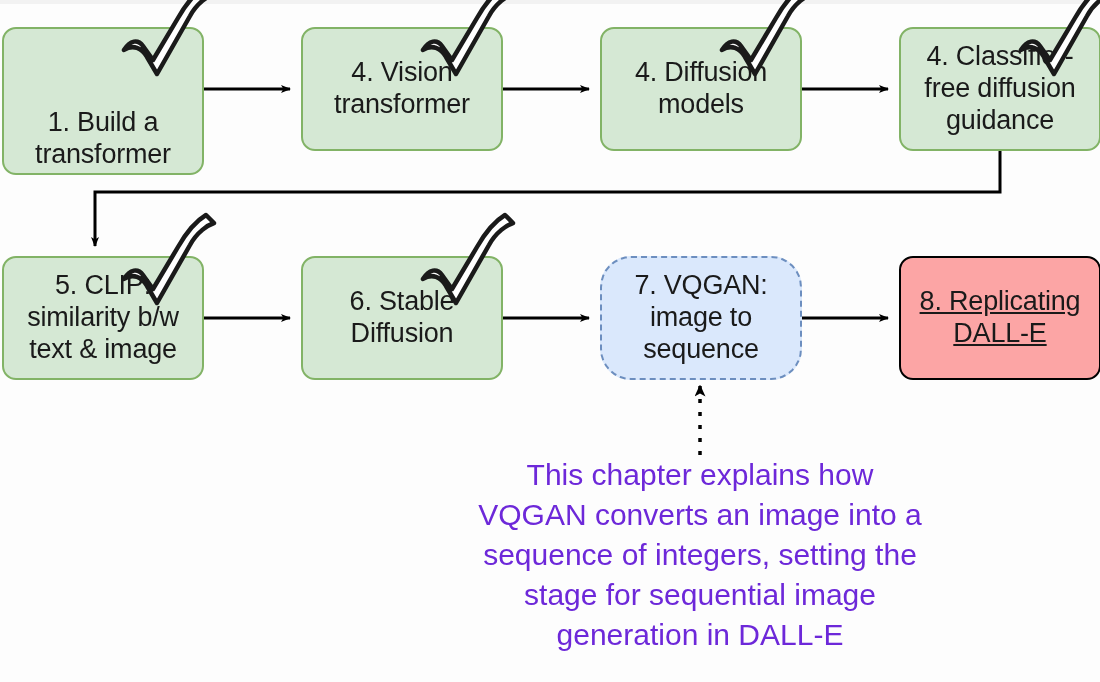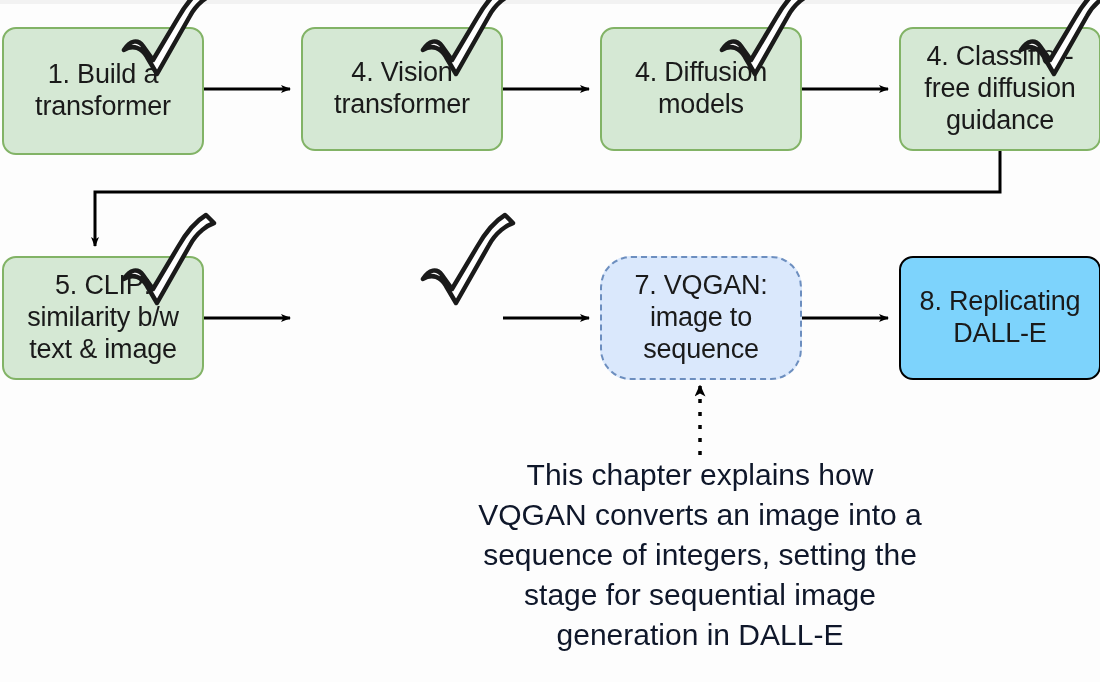--- a/index.html
+++ b/index.html
@@ -41,22 +41,23 @@
   }
   .node-green {
     background: #d5e8d4;
     border: 2px solid #82b366;
   }
   .node-blue {
     background: #dae8fc;
     border: 2px dashed #6c8ebf;
   }
   .node-white {
-    background: #7dd3fc;
+    background: #fca5a5;
     border: 2.5px solid #000000;
+    text-decoration: underline;
   }
   .node-label {
     display: block;
     white-space: pre-line;
   }
   svg.layer {
     position: absolute;
     left: 0; top: 0;
     width: 1100px;
     height: 682px;
@@ -65,21 +66,21 @@
   svg.checks { z-index: 5; }
   svg.edges  { z-index: 2; }
   .caption {
     position: absolute;
     left: 380px;
     top: 455px;
     width: 640px;
     text-align: center;
     font-size: 30px;
     line-height: 40px;
-    color: #0f172a;
+    color: #6d28d9;
     white-space: pre-line;
   }
 </style>
 </head>
 <body>
 
 <div id="canvas">
 
   <div class="top-strip"></div>
 
@@ -99,21 +100,21 @@
       <line x1="802" y1="89" x2="888" y2="89" marker-end="url(#arrowhead)"></line>
       <path d="M1000,151 L1000,192 L95,192 L95,246" marker-end="url(#arrowhead)"></path>
       <line x1="204" y1="318" x2="290" y2="318" marker-end="url(#arrowhead)"></line>
       <line x1="503" y1="318" x2="589" y2="318" marker-end="url(#arrowhead)"></line>
       <line x1="802" y1="318" x2="888" y2="318" marker-end="url(#arrowhead)"></line>
     </g>
 
     <line x1="700" y1="455" x2="700" y2="386" stroke="#000000" stroke-width="3.5" stroke-dasharray="4 9" stroke-linecap="butt" fill="none" marker-end="url(#arrowhead-sm)"></line>
   </svg>
 
-  <div class="node node-green" style="left:2px; top:27px; width:202px; height:128px;">
+  <div class="node node-green" style="left:2px; top:27px; width:202px; height:148px;align-items:flex-end;">
     <span class="node-label">1. Build a
 transformer</span>
   </div>
 
   <div class="node node-green" style="left:301px; top:27px; width:202px; height:124px;">
     <span class="node-label">4. Vision
 transformer</span>
   </div>
 
   <div class="node node-green" style="left:600px; top:27px; width:202px; height:124px;">
@@ -126,20 +127,24 @@
 free diffusion
 guidance</span>
   </div>
 
   <div class="node node-green" style="left:2px; top:256px; width:202px; height:124px;">
     <span class="node-label">5. CLIP:
 similarity b/w
 text &amp; image</span>
   </div>
 
+  <div class="node node-green" style="left:301px; top:256px; width:202px; height:124px;">
+    <span class="node-label">6. Stable
+Diffusion</span>
+  </div>
 
   <div class="node node-blue" style="left:600px; top:256px; width:202px; height:124px;border-radius:31px;">
     <span class="node-label">7. VQGAN:
 image to
 sequence</span>
   </div>
 
   <div class="node node-white" style="left:899px; top:256px; width:202px; height:124px;">
     <span class="node-label">8. Replicating
 DALL-E</span>

